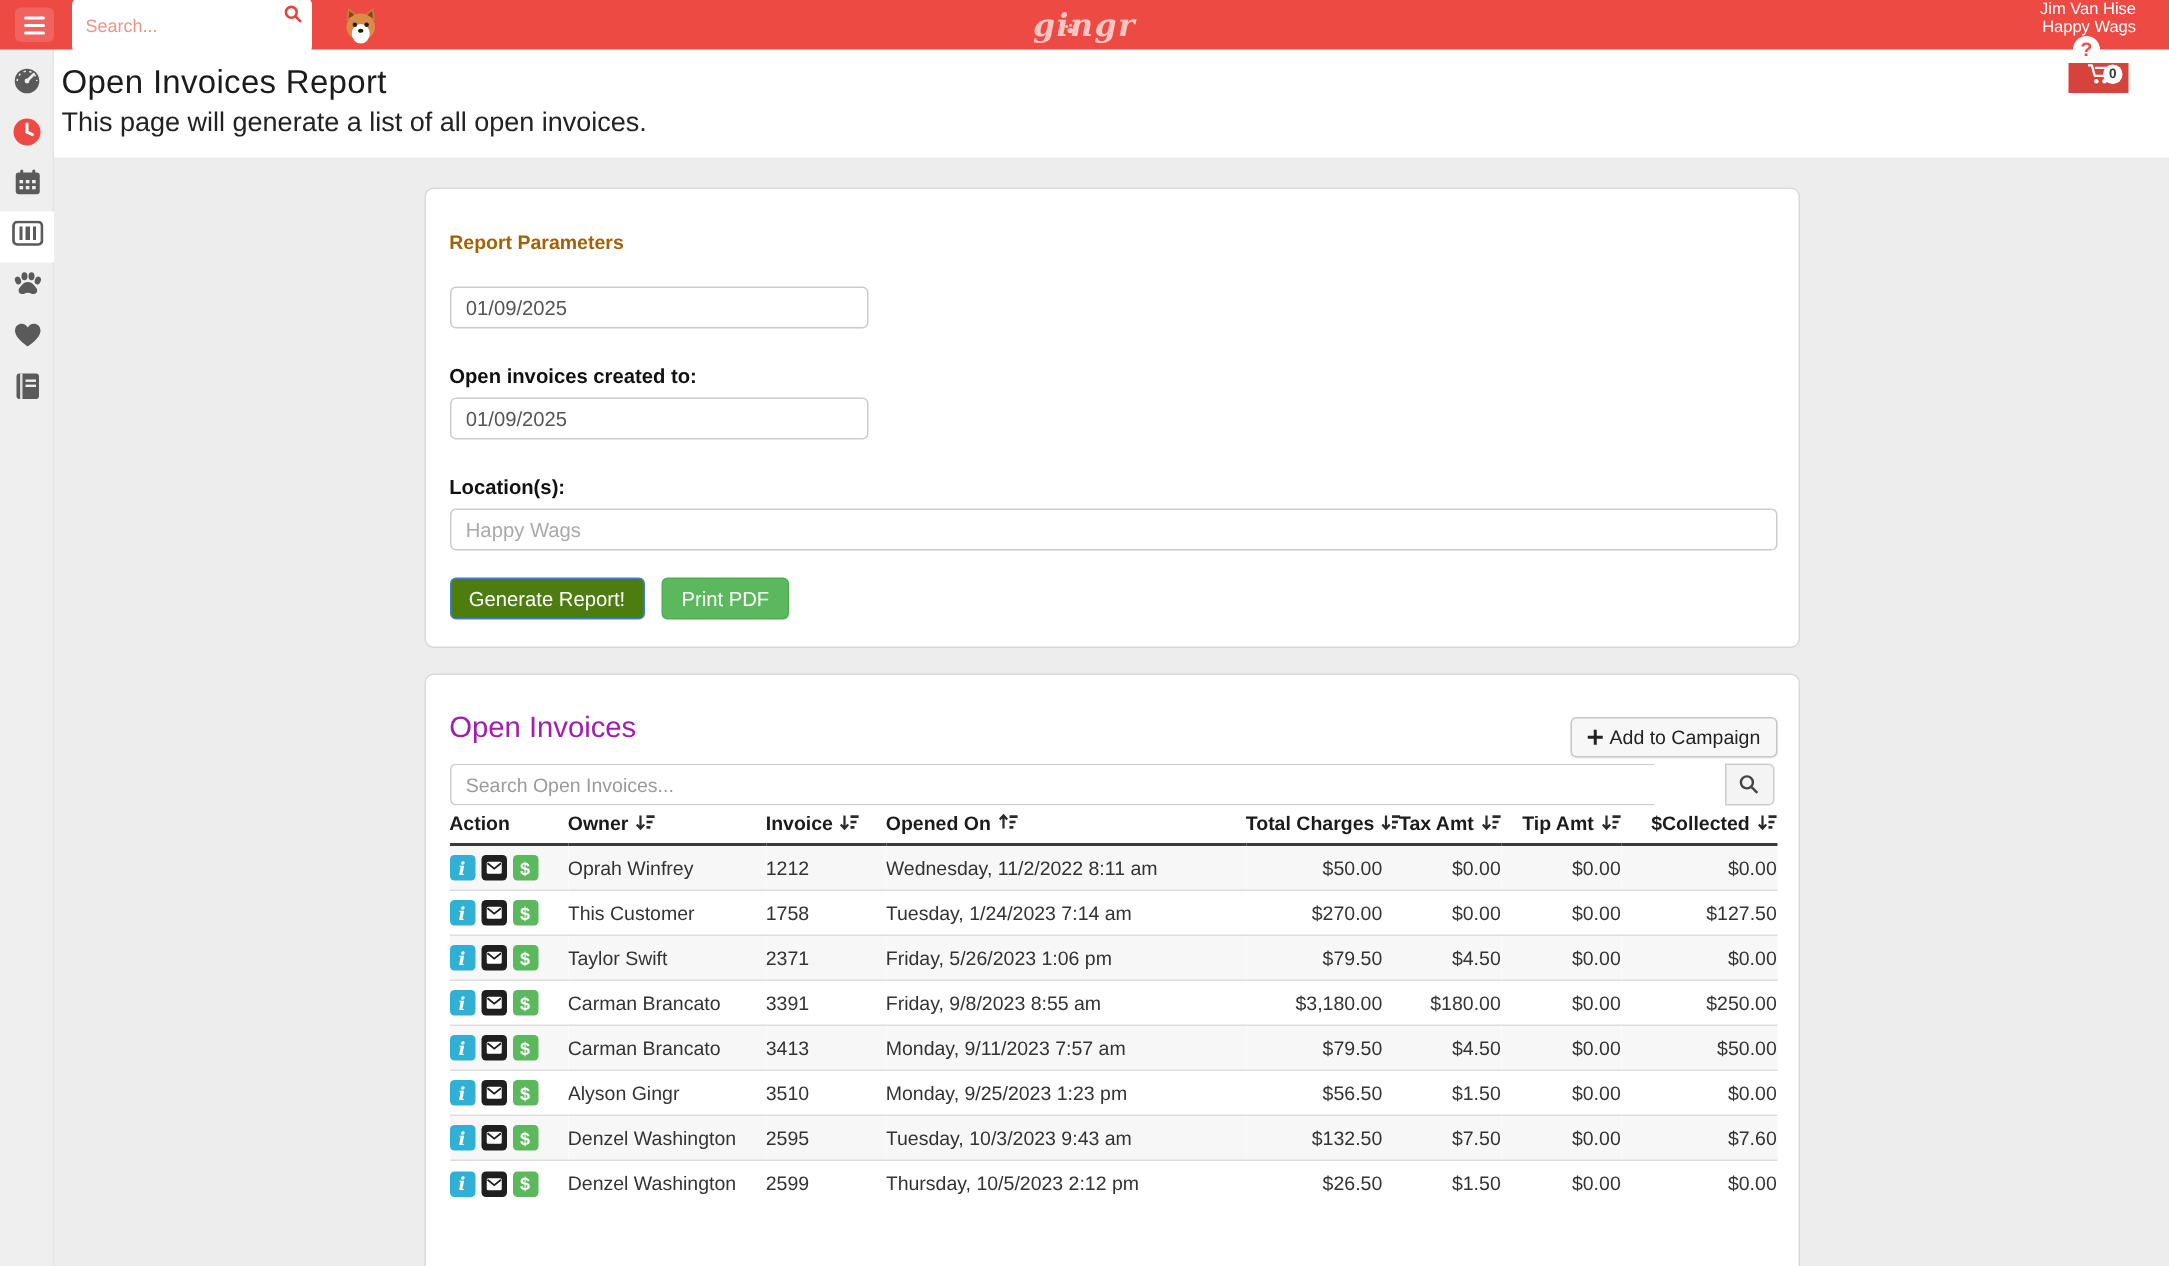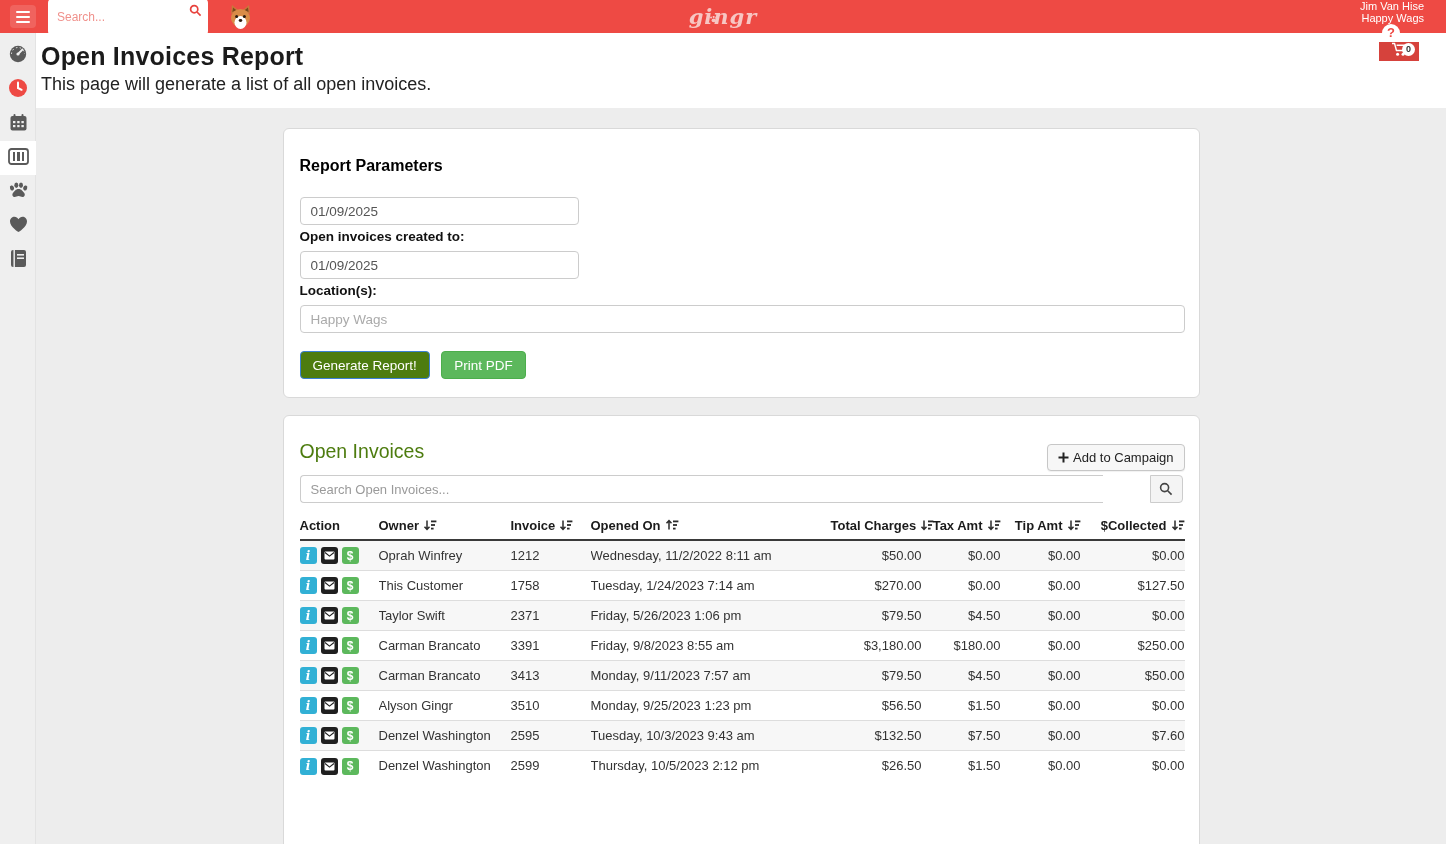--- a/index.html
+++ b/index.html
@@ -69,59 +69,59 @@
   }
   .side-item {
     width:36px; height:34px; display:flex; align-items:center; justify-content:center;
     cursor:pointer;
   }
   .side-item.active { background:#ffffff; }
 
   
   .main { position:absolute; top:33px; left:36px; right:0; bottom:0; background:#ededed; }
   .title-block { background:#fff; padding:9px 0 13px 5px; }
-  .page-title { font-size:25px; font-weight:700; color:#1b1b1b; margin:0 0 3px 0; letter-spacing:0.2px; }
+  .page-title { font-size:22px; font-weight:400; color:#1b1b1b; margin:0 0 3px 0; letter-spacing:0.2px; }
   .page-subtitle { font-size:18px; color:#222; margin:0; }
 
   .card {
     width:917px; margin:0 auto; background:#fff; border:1px solid #d9d9d9;
     border-radius:6px; padding:14px 16px 18px 16px; position:relative;
   }
   .card-params { margin-top:20px; }
   .card-invoices { margin-top:17px; min-height:560px; }
 
-  .params-heading { font-size:16px; font-weight:bold; color:#000000; margin:14px 0 22px 0; }
+  .params-heading { font-size:13px; font-weight:bold; color:#a16207; margin:14px 0 22px 0; }
   .field-label { font-size:13.5px; font-weight:bold; color:#111; margin:0 0 7px 0; }
   .text-input {
     height:28px; border:1px solid #ccc; border-radius:4px; padding:0 10px;
     font-size:13.5px; color:#555; font-family:inherit; outline:none; background:#fff;
   }
   .text-input::placeholder { color:#aaa; }
-  .date-input { width:279px; margin-bottom:4px; display:block; }
+  .date-input { width:279px; margin-bottom:24px; display:block; }
   .loc-input  { width:885px; margin-bottom:18px; display:block; }
 
   .btn {
     height:28px; border:none; border-radius:4px; color:#fff; font-size:13.5px;
     font-family:inherit; cursor:pointer; padding:0 12px;
   }
   .btn-blue  { background:#4d7c0f; border:1px solid #3b80d4; margin-right:7px; }
   .btn-green { background:#5cb85c; border:1px solid #4cae4c; }
 
   
   .add-campaign {
     position:absolute; top:28px; right:14px; height:27px;
     background:#f7f7f7; border:1px solid #c7c7c7; border-radius:4px;
     font-size:13px; color:#222; font-family:inherit; cursor:pointer;
     display:flex; align-items:center; gap:4px; padding:0 10px;
     box-shadow:0 1px 1px rgba(0,0,0,0.06);
   }
-  .inv-heading { font-size:19.5px; font-weight:400; color:#4d7c0f; margin:10px 0 12px 0; }
+  .inv-heading { font-size:19.5px; font-weight:400; color:#a21caf; margin:10px 0 12px 0; }
   .inv-subtitle { font-size:13px; color:#222; margin:0 0 14px 0; }
 
-  .search-row { display:flex; margin-bottom:12px;gap:47px; }
+  .search-row { display:flex; margin-bottom:1px;gap:47px; }
   .search-row input {
     flex:1; height:28px; border:1px solid #ccc; border-right:none;
     border-radius:4px 0 0 4px; padding:0 10px; font-size:13px; color:#555;
     font-family:inherit; outline:none;
   }
   .search-row input::placeholder { color:#9a9a9a; }
   .search-btn {
     width:33px; height:28px; border:1px solid #ccc; border-radius:0 4px 4px 0;
     background:#f4f4f4; cursor:pointer; display:flex; align-items:center; justify-content:center;
   }

